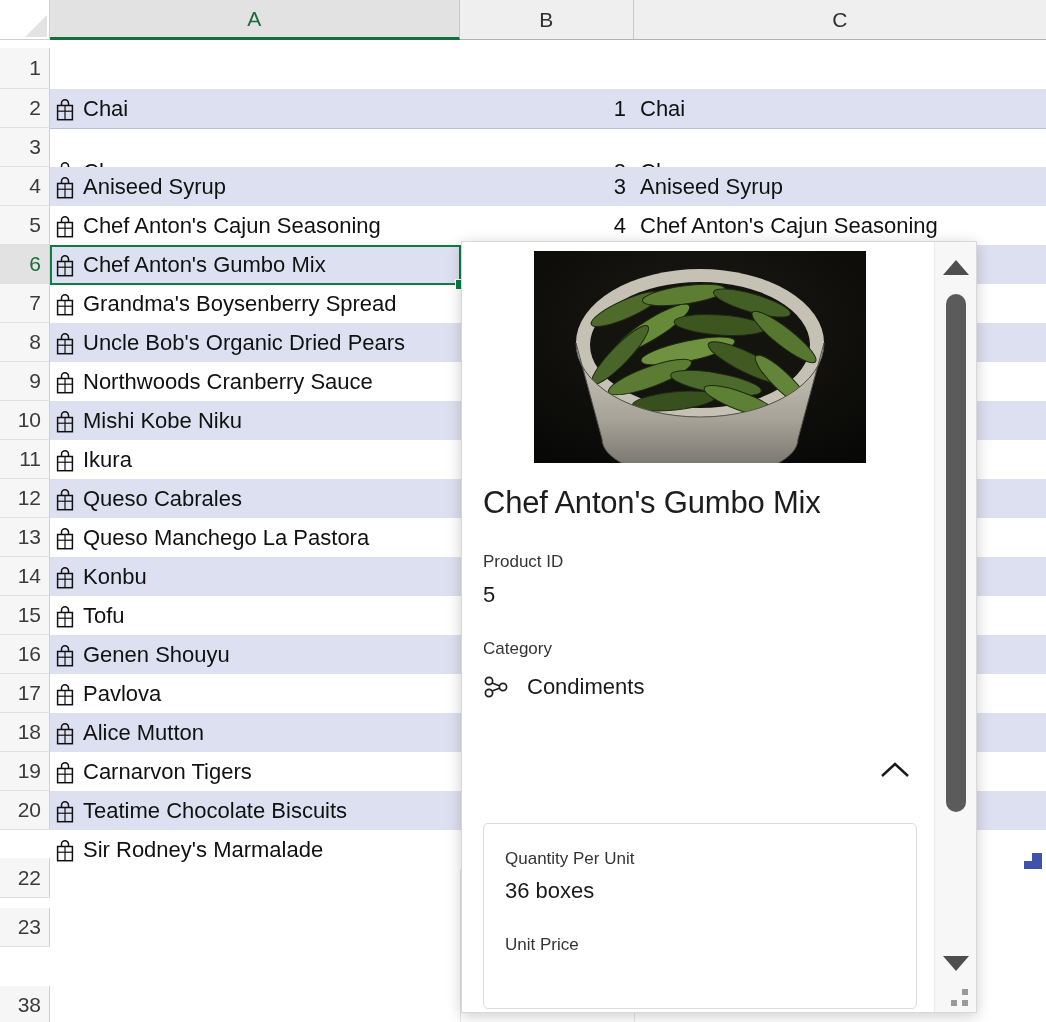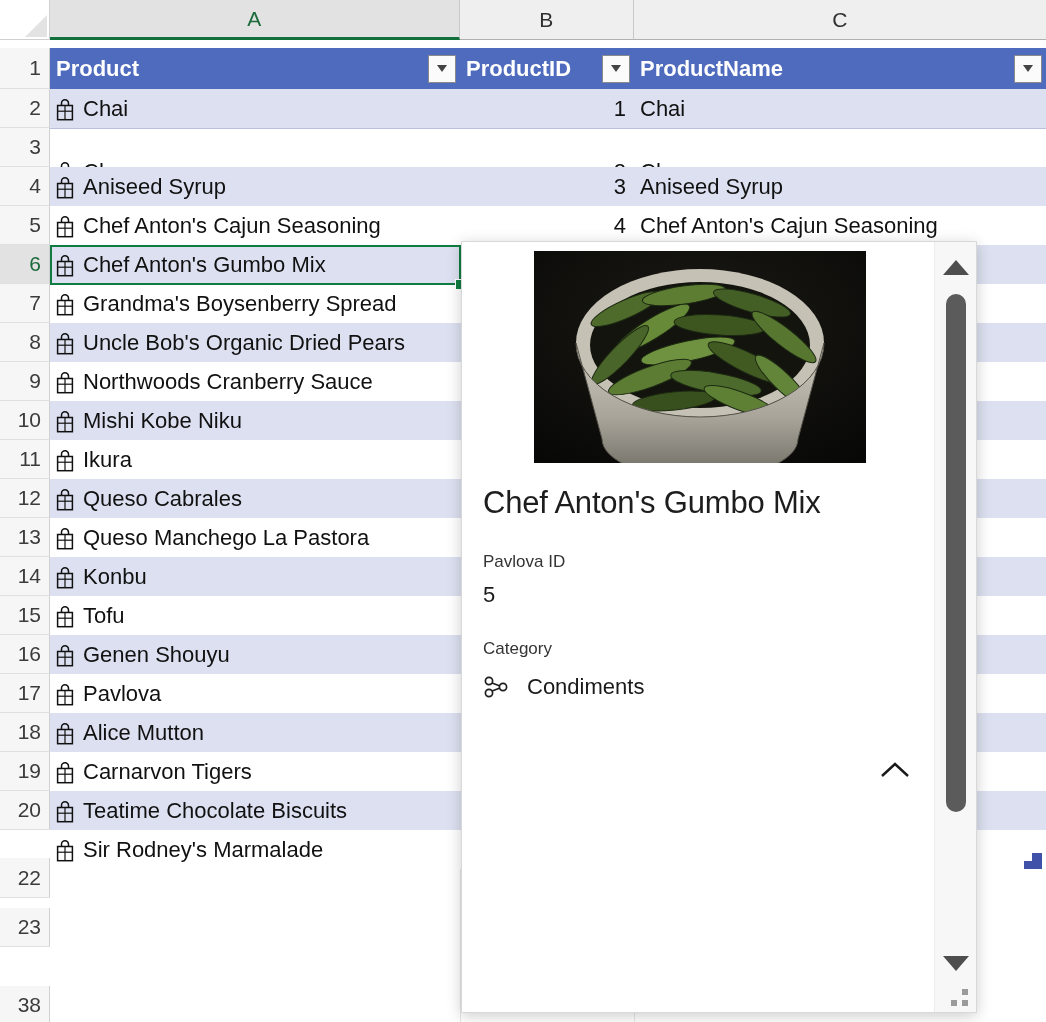--- a/index.html
+++ b/index.html
@@ -226,40 +226,20 @@
       </div>
       <div class="row-head" style="top: 1002px; height: 39px;">
         <span>24</span>
       </div>
       <div class="row-head" style="top: 986px; height: 39px;">
         <span>38</span>
       </div>
     </div>
 
   <div class="grid" id="grid">
-      <div class="cellrow hdrrow" style="top: 8px; height: 41px;">
-        <div class="cell cA">
-          <span>Product</span>
-          <div class="filter-btn" style="left: 378px;">
-            <span class="tri"></span>
-          </div>
-        </div>
-        <div class="cell cB" style="justify-content: flex-start;">
-          <span>ProductID</span>
-          <div class="filter-btn" style="left: 142px;">
-            <span class="tri"></span>
-          </div>
-        </div>
-        <div class="cell cC">
-          <span>ProductName</span>
-          <div class="filter-btn" style="left: 380px;">
-            <span class="tri"></span>
-          </div>
-        </div>
-      </div>
       <div class="cellrow tbl-border band-a" style="top: 49px; height: 39px;">
         <div class="cell cA">
           <span class="p-ico"><svg width="18" height="22" viewBox="0 0 18 22">
               <path d="M5.5 6.5 V4.3 a3.5 3.5 0 0 1 7 0 V6.5" fill="none" stroke="#111" stroke-width="1.5"></path>
               <rect x="1.6" y="6.5" width="14.8" height="14.2" fill="none" stroke="#111" stroke-width="1.5"></rect>
               <line x1="9" y1="6.5" x2="9" y2="20.7" stroke="#111" stroke-width="1.2"></line>
               <line x1="1.6" y1="12.2" x2="16.4" y2="12.2" stroke="#111" stroke-width="1.2"></line>
             </svg></span>
           <span>Chai</span>
         </div>
@@ -612,21 +592,21 @@
                   <ellipse cx="206" cy="150" rx="38" ry="9" transform="rotate(20 206 150)"></ellipse>
                 </g>
             </g>
           </g>
           <path d="M42 92 a124 74 0 0 0 248 0 l-26 96 a98 40 0 0 1 -196 0 Z" fill="none" stroke="#55524a" stroke-width="1"></path>
         </svg>
       </div>
 
       <div class="card-title">Chef Anton's Gumbo Mix</div>
 
-      <div class="fld-label" style="left:21px;top:310px;">Pavlova ID</div>
+      <div class="fld-label" style="left:21px;top:310px;">Product ID</div>
       <div class="fld-value" style="left:21px;top:340px;">5</div>
 
       <div class="fld-label" style="left:21px;top:397px;">Category</div>
       <div class="cat-row" style="left:21px;top:432px;">
         <span class="cat-ico">
           <svg width="26" height="26" viewBox="0 0 26 26">
             <circle cx="6" cy="7" r="3.6" fill="none" stroke="#1e1e1e" stroke-width="1.7"></circle>
             <circle cx="6" cy="19" r="3.6" fill="none" stroke="#1e1e1e" stroke-width="1.7"></circle>
             <circle cx="20" cy="13" r="3.6" fill="none" stroke="#1e1e1e" stroke-width="1.7"></circle>
             <line x1="9" y1="9" x2="17" y2="12" stroke="#1e1e1e" stroke-width="1.7"></line>
@@ -635,20 +615,25 @@
         </span>
         <span class="fld-value" style="position:static;">Condiments</span>
       </div>
 
       <div class="sect-chev" style="left:410px;top:512px;">
         <svg width="46" height="34" viewBox="0 0 46 34">
           <polyline points="10,22 23,10 36,22" fill="none" stroke="#1a1a1a" stroke-width="2.4"></polyline>
         </svg>
       </div>
 
+      <div class="subcard" style="top:581px;height:186px;">
+        <div class="fld-label" style="left:21px;top:25px;">Quantity Per Unit</div>
+        <div class="fld-value" style="left:21px;top:54px;">36 boxes</div>
+        <div class="fld-label" style="left:21px;top:111px;">Unit Price</div>
+      </div>
     </div>
 
     <div class="card-sb">
       <div class="sb-arrow up">
           <span class="ar"></span>
         </div>
       <div class="sb-thumb"></div>
       <div class="sb-arrow down">
           <span class="ar"></span>
         </div>

